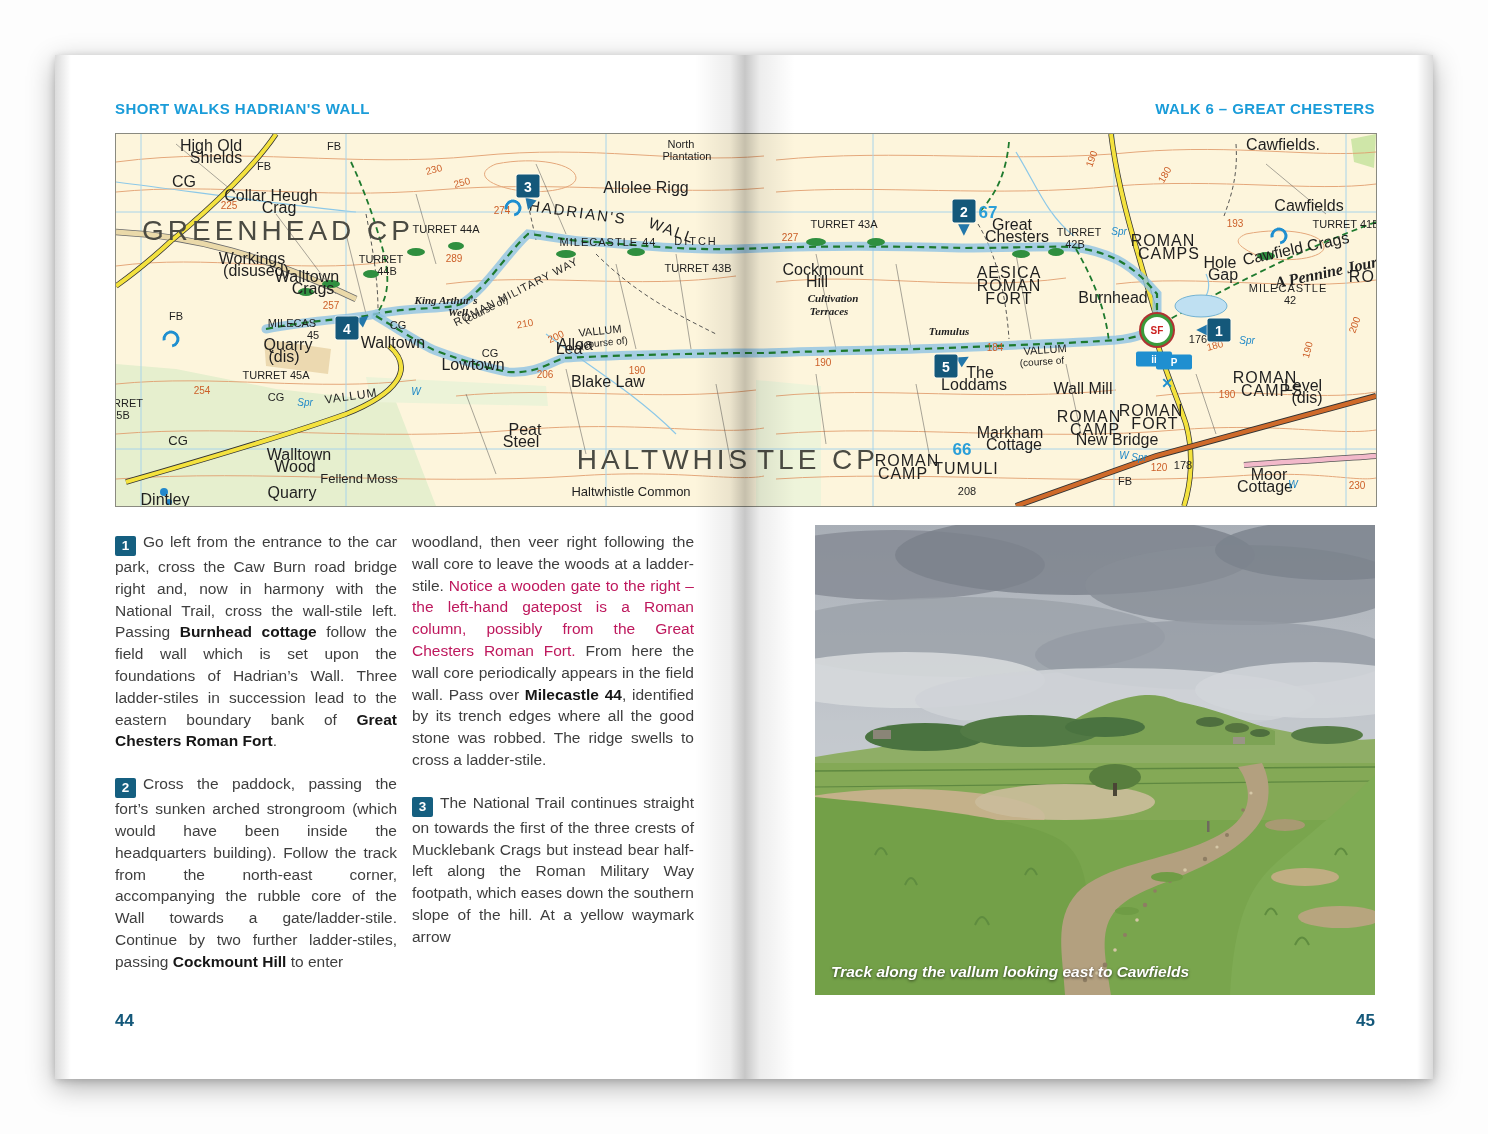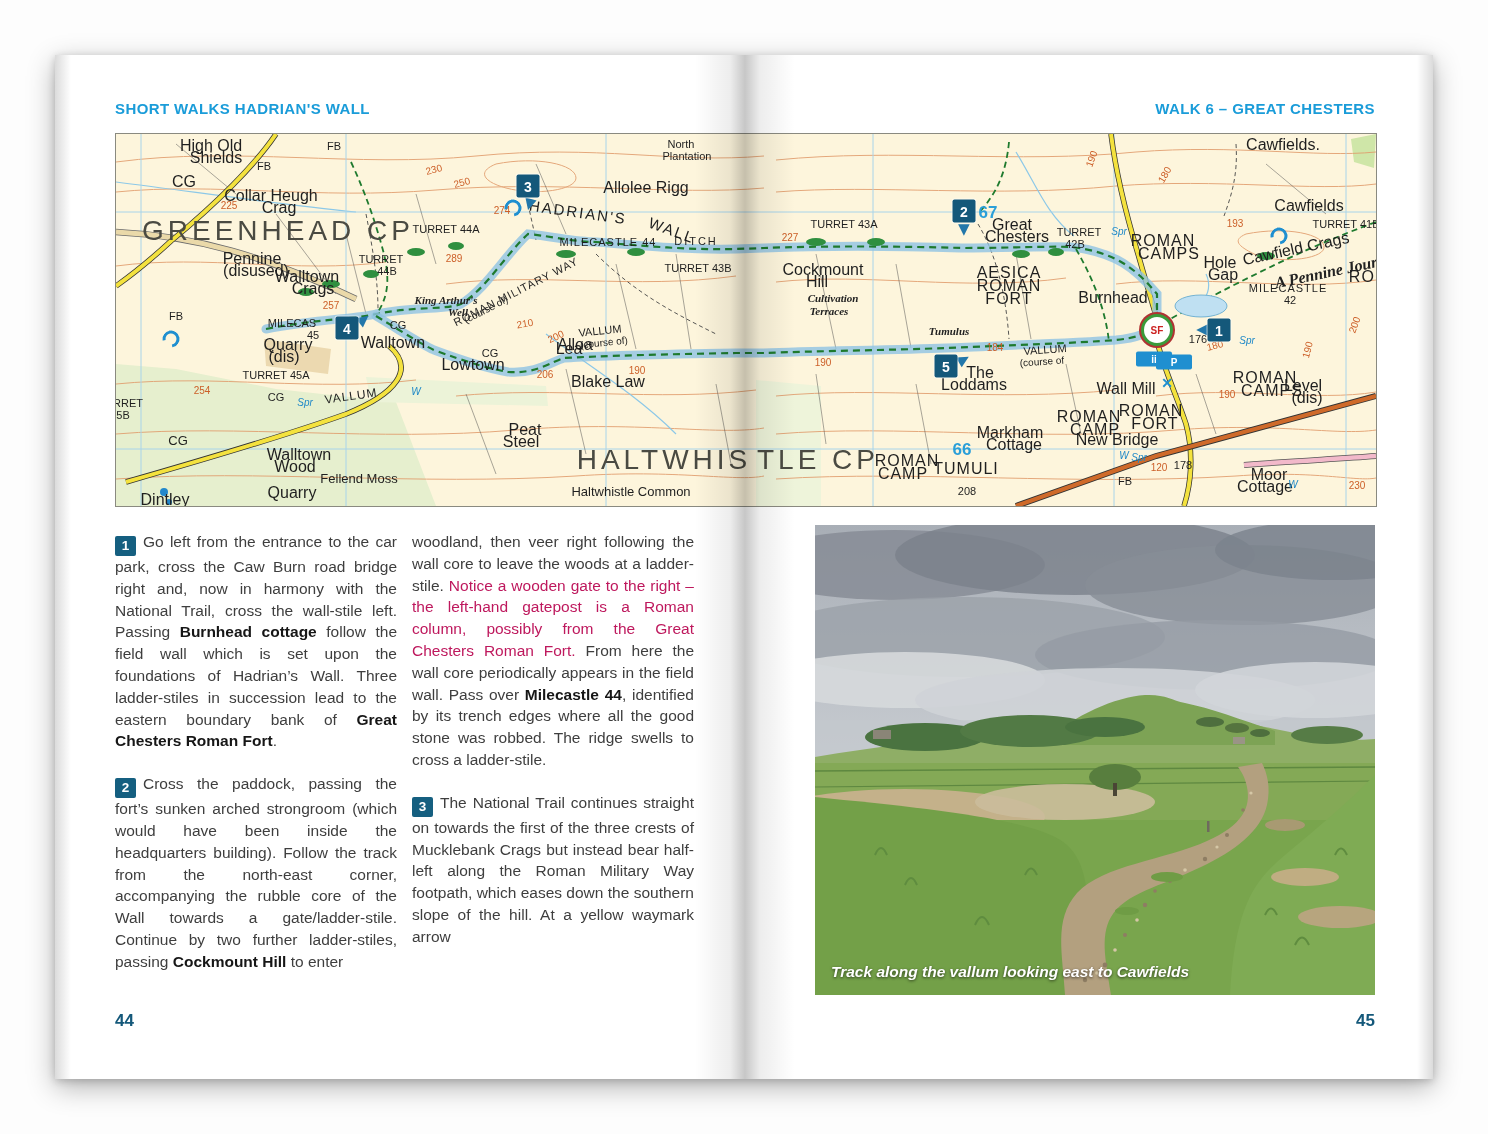--- a/index.html
+++ b/index.html
@@ -209,21 +209,21 @@
       <div id="mapOverlay">
           <div class="mlabel" style="left: 95px; top: 12px;">High Old</div>
           <div class="mlabel" style="left: 100px; top: 24px;">Shields</div>
           <div class="mlabel" style="left: 218px; top: 12px; font-size: 11px;">FB</div>
           <div class="mlabel" style="left: 148px; top: 32px; font-size: 11px;">FB</div>
           <div class="mlabel" style="left: 68px; top: 48px;">CG</div>
           <div class="mlabel" style="left: 155px; top: 62px;">Collar Heugh</div>
           <div class="mlabel" style="left: 163px; top: 74px;">Crag</div>
           <div class="mlabel o" style="left: 113px; top: 72px; font-size: 10px;">225</div>
           <div class="mlabel a" style="left: 162px; top: 97px; font-size: 28px; letter-spacing: 4px;">GREENHEAD CP</div>
-          <div class="mlabel" style="left: 136px; top: 125px;">Pennine</div>
+          <div class="mlabel" style="left: 136px; top: 125px;">Workings</div>
           <div class="mlabel" style="left: 140px; top: 137px;">(disused)</div>
           <div class="mlabel" style="left: 191px; top: 143px;">Walltown</div>
           <div class="mlabel" style="left: 197px; top: 155px;">Crags</div>
           <div class="mlabel o" style="left: 215px; top: 172px; font-size: 10px;">257</div>
           <div class="mlabel" style="left: 60px; top: 182px; font-size: 11px;">FB</div>
           <div class="mlabel" style="left: 265px; top: 125px; font-size: 11px;">TURRET</div>
           <div class="mlabel" style="left: 271px; top: 137px; font-size: 11px;">44B</div>
           <div class="mlabel" style="left: 330px; top: 95px; font-size: 11px;">TURRET 44A</div>
           <div class="mlabel o" style="left: 386px; top: 77px; font-size: 10px;">274</div>
           <div class="mlabel o" style="left: 318px; top: 36px; font-size: 10px; transform: translate(-50%, -50%) rotate(-15deg);">230</div>
@@ -291,21 +291,21 @@
           <div class="mlabel" style="left: 893px; top: 139px; letter-spacing: 1px;">AESICA</div>
           <div class="mlabel" style="left: 893px; top: 152px; letter-spacing: 1px;">ROMAN</div>
           <div class="mlabel" style="left: 893px; top: 165px; letter-spacing: 1px;">FORT</div>
           <div class="mlabel scr" style="left: 833px; top: 197px; font-size: 11px;">Tumulus</div>
           <div class="mlabel" style="left: 929px; top: 216px; font-size: 11px; transform: translate(-50%, -50%) rotate(-4deg);">VALLUM</div>
           <div class="mlabel" style="left: 926px; top: 228px; font-size: 10px; transform: translate(-50%, -50%) rotate(-4deg);">(course of</div>
           <div class="mlabel o" style="left: 879px; top: 214px; font-size: 10px;">184</div>
           <div class="mlabel o" style="left: 707px; top: 229px; font-size: 10px;">190</div>
           <div class="mlabel" style="left: 864px; top: 239px;">The</div>
           <div class="mlabel" style="left: 858px; top: 251px;">Loddams</div>
-          <div class="mlabel" style="left: 967px; top: 255px; margin-left: 43px;">Wall Mill</div>
+          <div class="mlabel" style="left: 967px; top: 255px;">Wall Mill</div>
           <div class="mlabel" style="left: 973px; top: 283px; letter-spacing: 1px;">ROMAN</div>
           <div class="mlabel" style="left: 979px; top: 296px; letter-spacing: 1px;">CAMP</div>
           <div class="mlabel" style="left: 894px; top: 299px;">Markham</div>
           <div class="mlabel" style="left: 898px; top: 311px;">Cottage</div>
           <div class="mlabel g" style="left: 846px; top: 315px;">66</div>
           <div class="mlabel" style="left: 791px; top: 327px; letter-spacing: 1px;">ROMAN</div>
           <div class="mlabel" style="left: 787px; top: 340px; letter-spacing: 1px;">CAMP</div>
           <div class="mlabel" style="left: 850px; top: 335px; letter-spacing: 1px;">TUMULI</div>
           <div class="mlabel" style="left: 851px; top: 357px; font-size: 11px;">208</div>
           <div class="mlabel" style="left: 1001px; top: 306px;">New Bridge</div>

